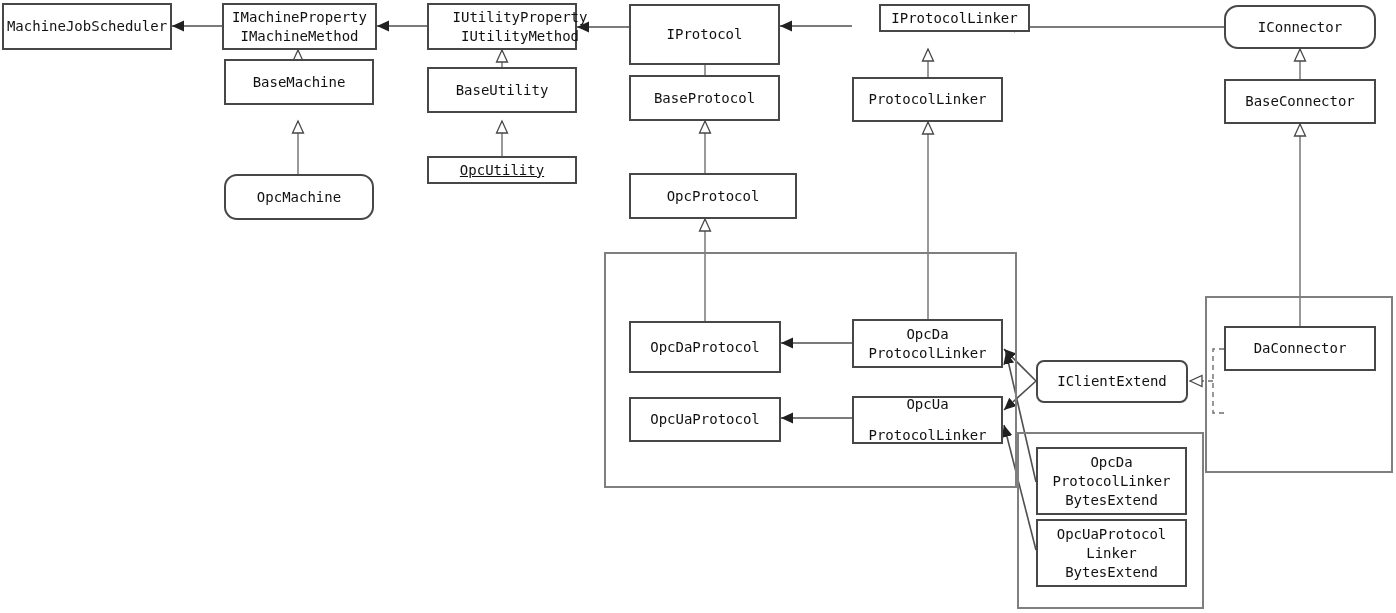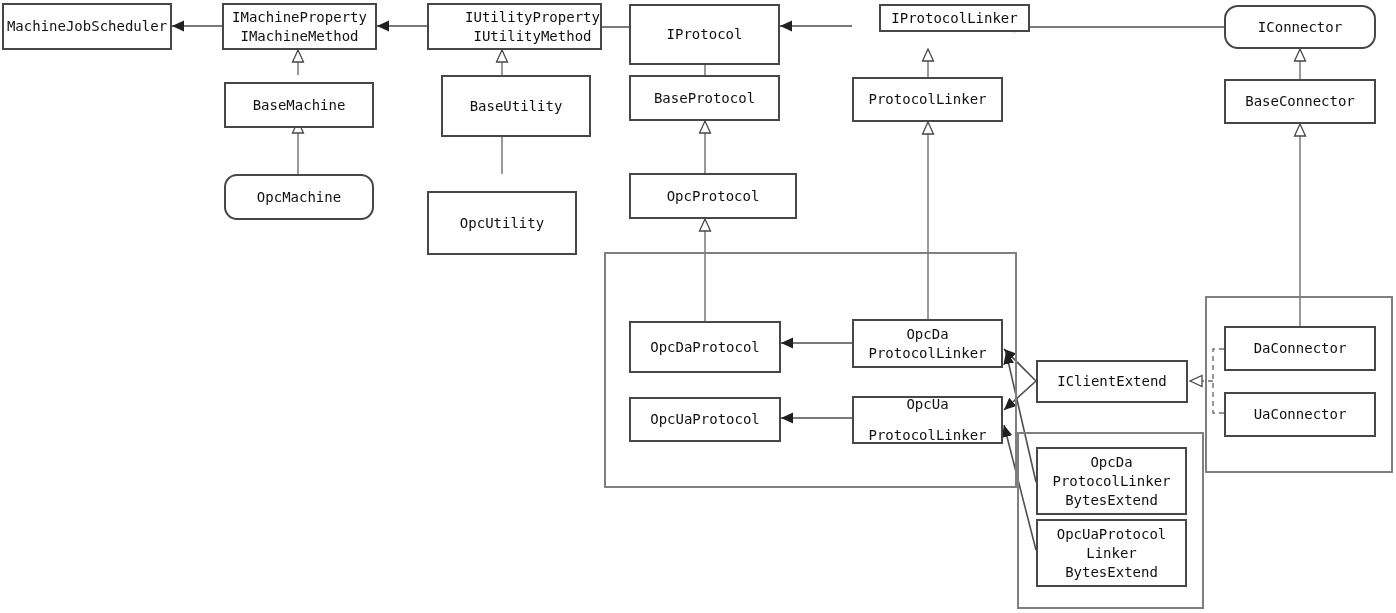--- a/index.html
+++ b/index.html
@@ -92,79 +92,76 @@
 <div class="container-box" style="left: 604px; top: 252px; width: 413px; height: 236px;"></div>
     <div class="container-box" style="left: 1205px; top: 296px; width: 188px; height: 177px;"></div>
     <div class="container-box" style="left: 1017px; top: 432px; width: 187px; height: 177px;"></div>
     <div class="node" style="left: 2px; top: 3px; width: 170px; height: 47px;">
       <div class="nline">MachineJobScheduler</div>
     </div>
     <div class="node" style="left: 222px; top: 3px; width: 155px; height: 47px;">
       <div class="nline">IMachineProperty</div>
       <div class="nline">IMachineMethod</div>
     </div>
-    <div class="node" style="left: 427px; top: 3px; width: 175px; height: 47px; padding-left: 36px;">
+    <div class="node" style="left: 427px; top: 3px; width: 150px; height: 47px; padding-left: 36px;">
       <div class="nline">IUtilityProperty</div>
       <div class="nline">IUtilityMethod</div>
     </div>
     <div class="node" style="left: 629px; top: 4px; width: 151px; height: 61px;">
       <div class="nline">IProtocol</div>
     </div>
     <div class="node" style="left: 879px; top: 4px; width: 151px; height: 28px;">
       <div class="nline">IProtocolLinker</div>
     </div>
     <div class="node" style="left: 1224px; top: 5px; width: 152px; height: 44px; border-radius: 14px;">
       <div class="nline">IConnector</div>
     </div>
-    <div class="node" style="left: 224px; top: 82px; width: 150px; height: 46px;">
+    <div class="node" style="left: 224px; top: 59px; width: 150px; height: 46px;">
       <div class="nline">BaseMachine</div>
     </div>
-    <div class="node" style="left: 427px; top: 75px; width: 150px; height: 62px; margin-left: 14px;">
+    <div class="node" style="left: 427px; top: 67px; width: 150px; height: 46px;">
       <div class="nline">BaseUtility</div>
     </div>
     <div class="node" style="left: 629px; top: 75px; width: 151px; height: 46px;">
       <div class="nline">BaseProtocol</div>
     </div>
     <div class="node" style="left: 852px; top: 77px; width: 151px; height: 45px;">
       <div class="nline">ProtocolLinker</div>
     </div>
     <div class="node" style="left: 1224px; top: 79px; width: 152px; height: 45px;">
       <div class="nline">BaseConnector</div>
     </div>
     <div class="node" style="left: 224px; top: 174px; width: 150px; height: 46px; border-radius: 13px;">
       <div class="nline">OpcMachine</div>
     </div>
-    <div class="node" style="left: 427px; top: 191px; width: 150px; height: 64px;">
+    <div class="node" style="left: 427px; top: 156px; width: 150px; height: 28px; text-decoration: underline;">
       <div class="nline">OpcUtility</div>
     </div>
     <div class="node" style="left: 629px; top: 173px; width: 168px; height: 46px;">
       <div class="nline">OpcProtocol</div>
     </div>
     <div class="node" style="left: 629px; top: 321px; width: 152px; height: 52px;">
       <div class="nline">OpcDaProtocol</div>
     </div>
     <div class="node" style="left: 629px; top: 397px; width: 152px; height: 45px;">
       <div class="nline">OpcUaProtocol</div>
     </div>
     <div class="node" style="left: 852px; top: 319px; width: 151px; height: 49px;">
       <div class="nline">OpcDa</div>
       <div class="nline">ProtocolLinker</div>
     </div>
     <div class="node" style="left: 852px; top: 396px; width: 151px; height: 48px; gap: 12px;">
       <div class="nline">OpcUa</div>
       <div class="nline">ProtocolLinker</div>
     </div>
-    <div class="node" style="left: 1036px; top: 360px; width: 152px; height: 43px;">
+    <div class="node" style="left: 1036px; top: 360px; width: 152px; height: 43px; border-radius: 8px;">
       <div class="nline">IClientExtend</div>
     </div>
     <div class="node" style="left: 1224px; top: 326px; width: 152px; height: 45px;">
       <div class="nline">DaConnector</div>
-    </div>
-    <div class="node" style="left: 1224px; top: 392px; width: 152px; height: 45px;">
-      <div class="nline">UaConnector</div>
     </div>
     <div class="node" style="left: 1036px; top: 447px; width: 151px; height: 68px;">
       <div class="nline">OpcDa</div>
       <div class="nline">ProtocolLinker</div>
       <div class="nline">BytesExtend</div>
     </div>
     <div class="node" style="left: 1036px; top: 519px; width: 151px; height: 68px;">
       <div class="nline">OpcUaProtocol</div>
       <div class="nline">Linker</div>
       <div class="nline">BytesExtend</div>

